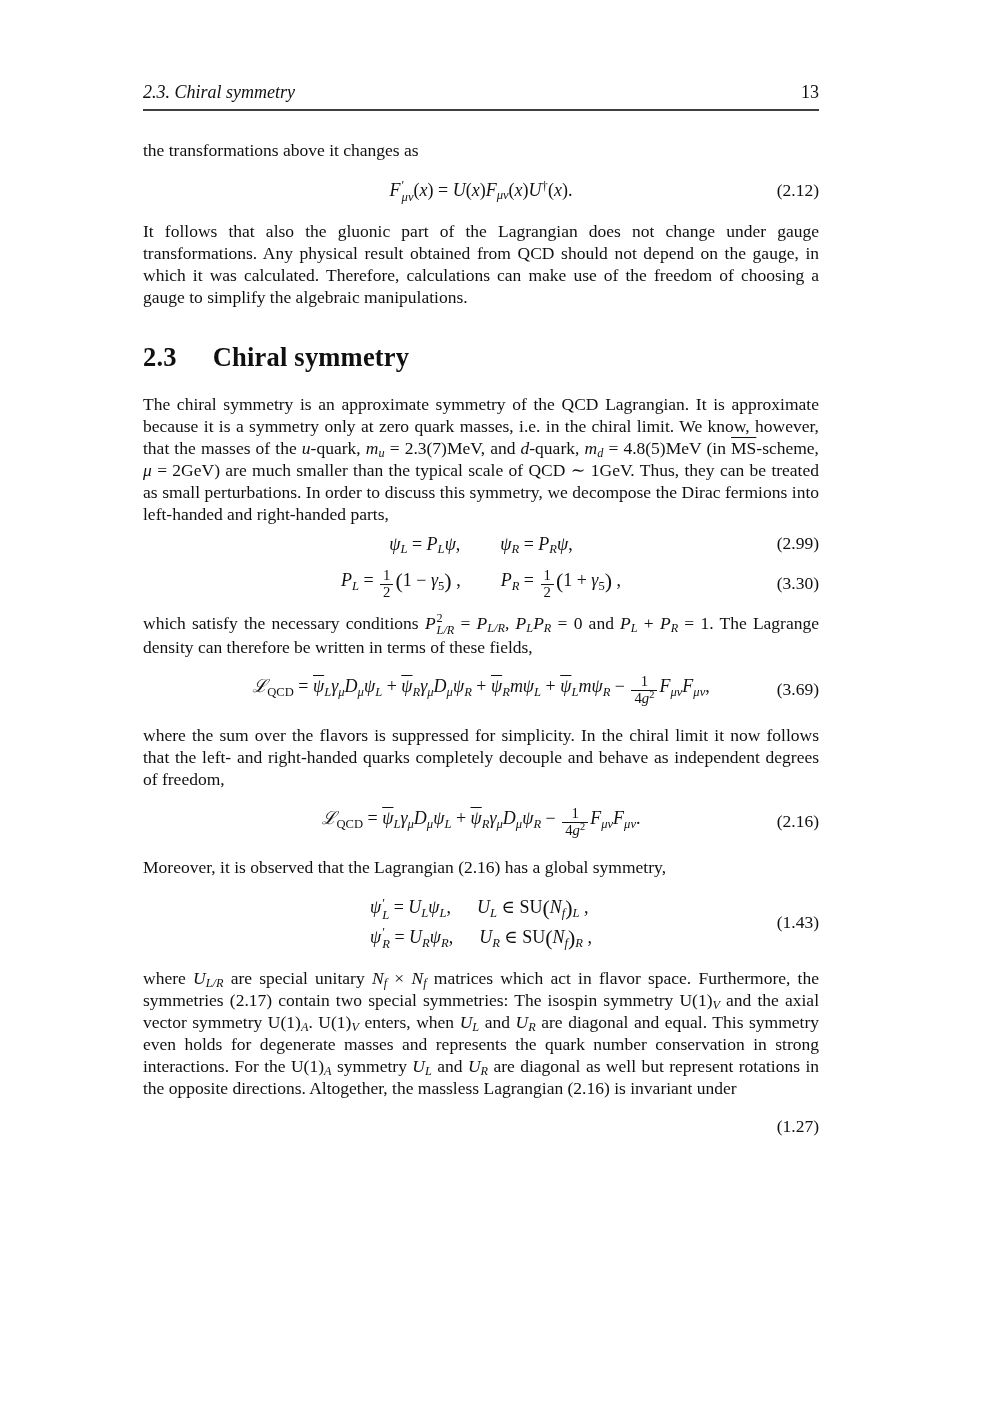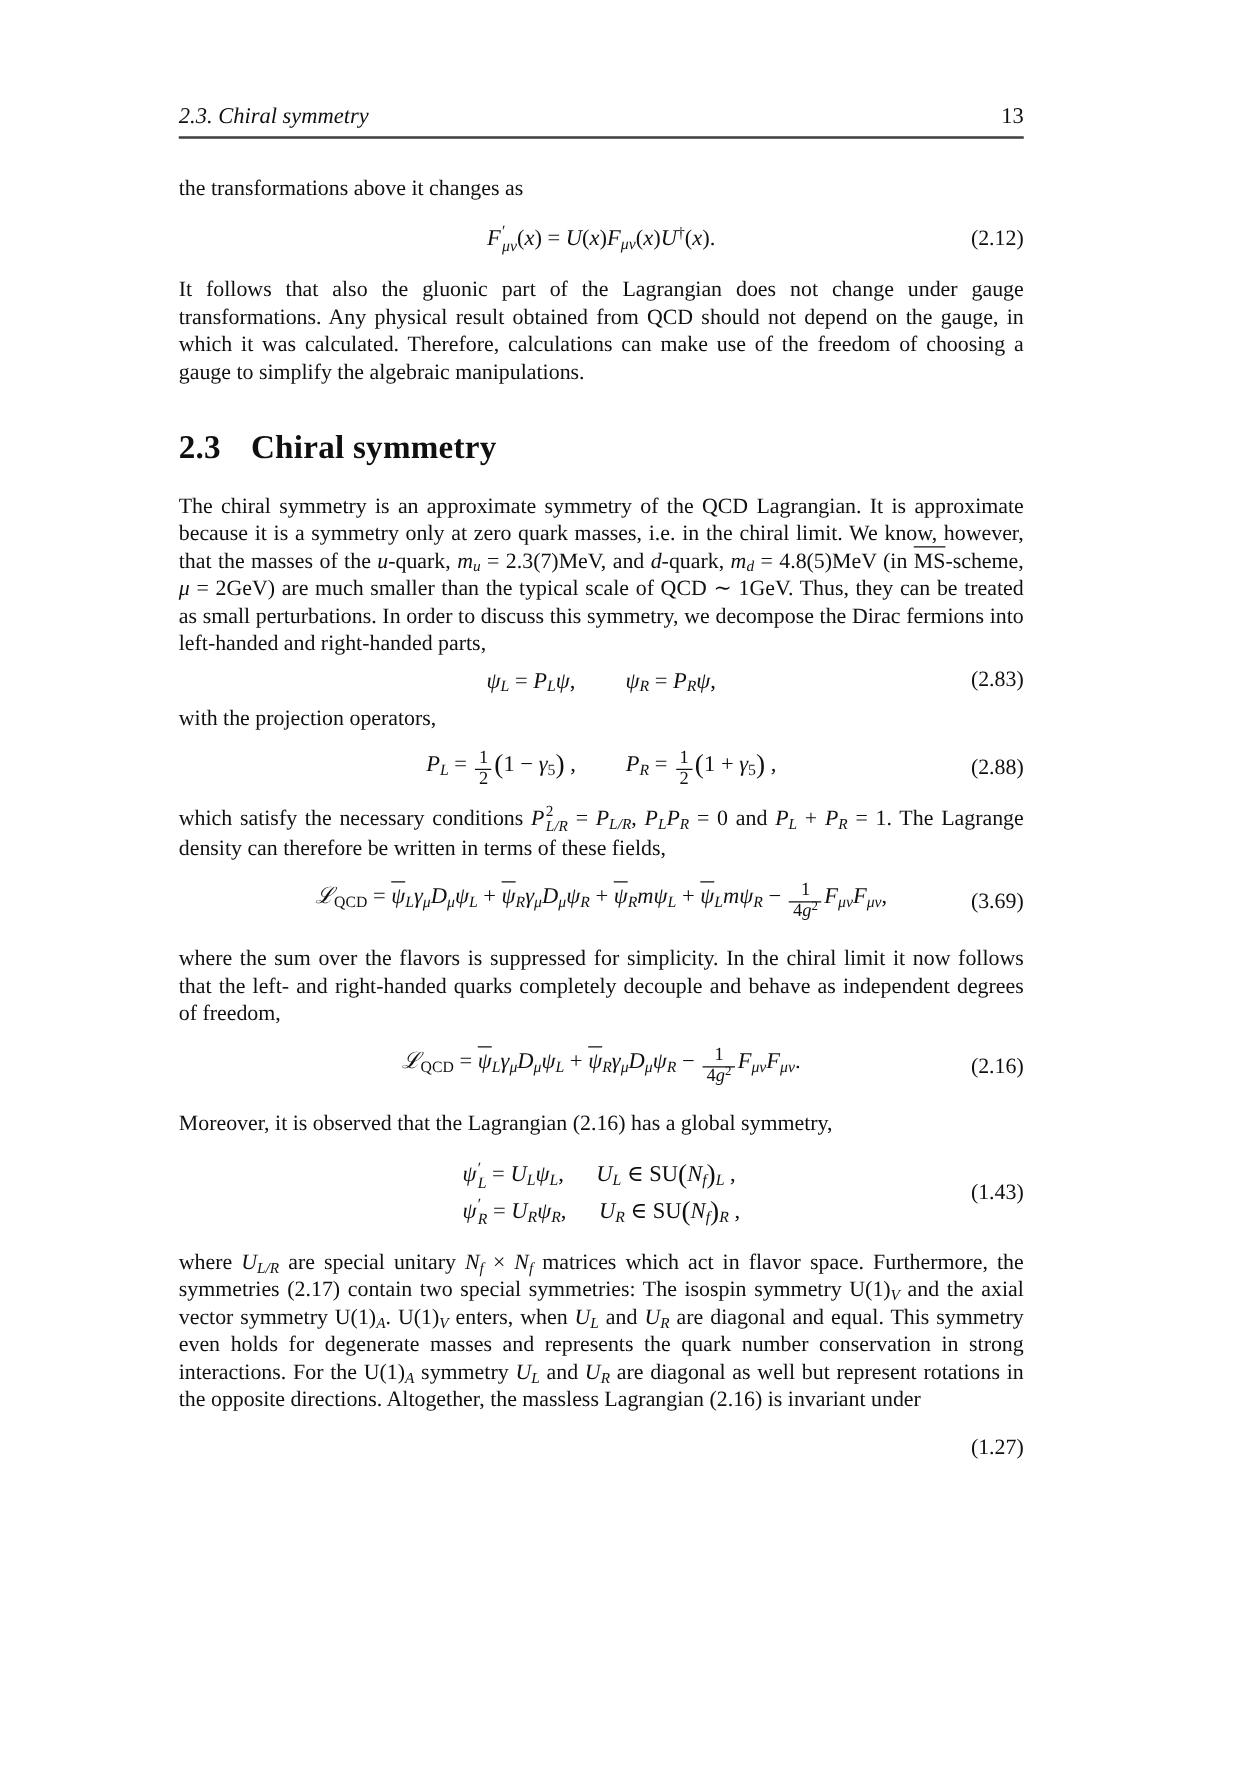--- a/index.html
+++ b/index.html
@@ -23,21 +23,21 @@
   .p2{margin-top:16px;}
   .p3{margin-top:20px;}
   .p4{margin-top:8px;}
   .p5{margin-top:12px;}
   .p6{margin-top:18px;}
   .p7{margin-top:18px;}
   .p8{margin-top:14px;}
 
   
   .sec{display:flex;align-items:flex-end;margin-top:34px;
-       font-size:26.5px;font-weight:bold;letter-spacing:0.2px;}
+       font-size:26.5px;font-weight:bold;letter-spacing:0.2px;gap:12px;}
   .sec-num{margin-right:24px;}
 
   
   .eq{position:relative;text-align:center;font-size:18px;line-height:1.25;}
   .eq-body{display:inline-block;}
   .eq-num{position:absolute;right:0;top:50%;transform:translateY(-50%);font-size:17.5px;}
   .eq212{margin-top:18px;}
   .eq213{margin-top:8px;}
   .eq214{margin-top:12px;}
   .eq215{margin-top:16px;}
@@ -86,28 +86,27 @@
 
     <div class="sec">
       <span class="sec-num">2.3</span>
       <span class="sec-title">Chiral symmetry</span>
     </div>
 
     <p class="p3">The chiral symmetry is an approximate symmetry of the QCD Lagrangian. It is approximate because it is a symmetry only at zero quark masses, i.e. in the chiral limit. We know, however, that the masses of the <i>u</i>-quark, <i>m</i><sub><i>u</i></sub> = 2.3(7)MeV, and <i>d</i>-quark, <i>m</i><sub><i>d</i></sub> = 4.8(5)MeV (in <span class="ol">MS</span>-scheme, <i>μ</i> = 2GeV) are much smaller than the typical scale of QCD ∼ 1GeV. Thus, they can be treated as small perturbations. In order to discuss this symmetry, we decompose the Dirac fermions into left-handed and right-handed parts,</p>
 
     <div class="eq eq213">
       <span class="eq-body"><i>ψ</i><sub><i>L</i></sub> = <i>P</i><sub><i>L</i></sub><i>ψ</i>,<span class="gap"></span><i>ψ</i><sub><i>R</i></sub> = <i>P</i><sub><i>R</i></sub><i>ψ</i>,</span>
-      <span class="eq-num">(2.83)</span>
+      <span class="eq-num">(2.99)</span>
     </div>
 
-    <p class="p4">with the projection operators,</p>
 
     <div class="eq eq214">
       <span class="eq-body"><i>P</i><sub><i>L</i></sub> = <span class="fr"><span class="n">1</span><span class="d">2</span></span><span class="bp">(</span>1 − <i>γ</i><sub>5</sub><span class="bp">)</span> ,<span class="gap"></span><i>P</i><sub><i>R</i></sub> = <span class="fr"><span class="n">1</span><span class="d">2</span></span><span class="bp">(</span>1 + <i>γ</i><sub>5</sub><span class="bp">)</span> ,</span>
-      <span class="eq-num">(2.88)</span>
+      <span class="eq-num">(3.30)</span>
     </div>
 
     <p class="p5">which satisfy the necessary conditions <i>P</i><span class="pss"><span class="t">2</span><span class="b"><i>L/R</i></span></span> = <i>P</i><sub><i>L/R</i></sub>, <i>P</i><sub><i>L</i></sub><i>P</i><sub><i>R</i></sub> = 0 and <i>P</i><sub><i>L</i></sub> + <i>P</i><sub><i>R</i></sub> = 1. The Lagrange density can therefore be written in terms of these fields,</p>
 
     <div class="eq eq215">
       <span class="eq-body"><span class="scr">ℒ</span><sub class="rm">QCD</sub> = <i class="ol">ψ</i><sub><i>L</i></sub><i>γ</i><sub><i>μ</i></sub><i>D</i><sub><i>μ</i></sub><i>ψ</i><sub><i>L</i></sub> + <i class="ol">ψ</i><sub><i>R</i></sub><i>γ</i><sub><i>μ</i></sub><i>D</i><sub><i>μ</i></sub><i>ψ</i><sub><i>R</i></sub> + <i class="ol">ψ</i><sub><i>R</i></sub><i>mψ</i><sub><i>L</i></sub> + <i class="ol">ψ</i><sub><i>L</i></sub><i>mψ</i><sub><i>R</i></sub> − <span class="fr"><span class="n">1</span><span class="d">4<i>g</i><sup>2</sup></span></span><i>F</i><sub><i>μν</i></sub><i>F</i><sub><i>μν</i></sub>,</span>
       <span class="eq-num">(3.69)</span>
     </div>
 
     <p class="p6">where the sum over the flavors is suppressed for simplicity. In the chiral limit it now follows that the left- and right-handed quarks completely decouple and behave as independent degrees of freedom,</p>

